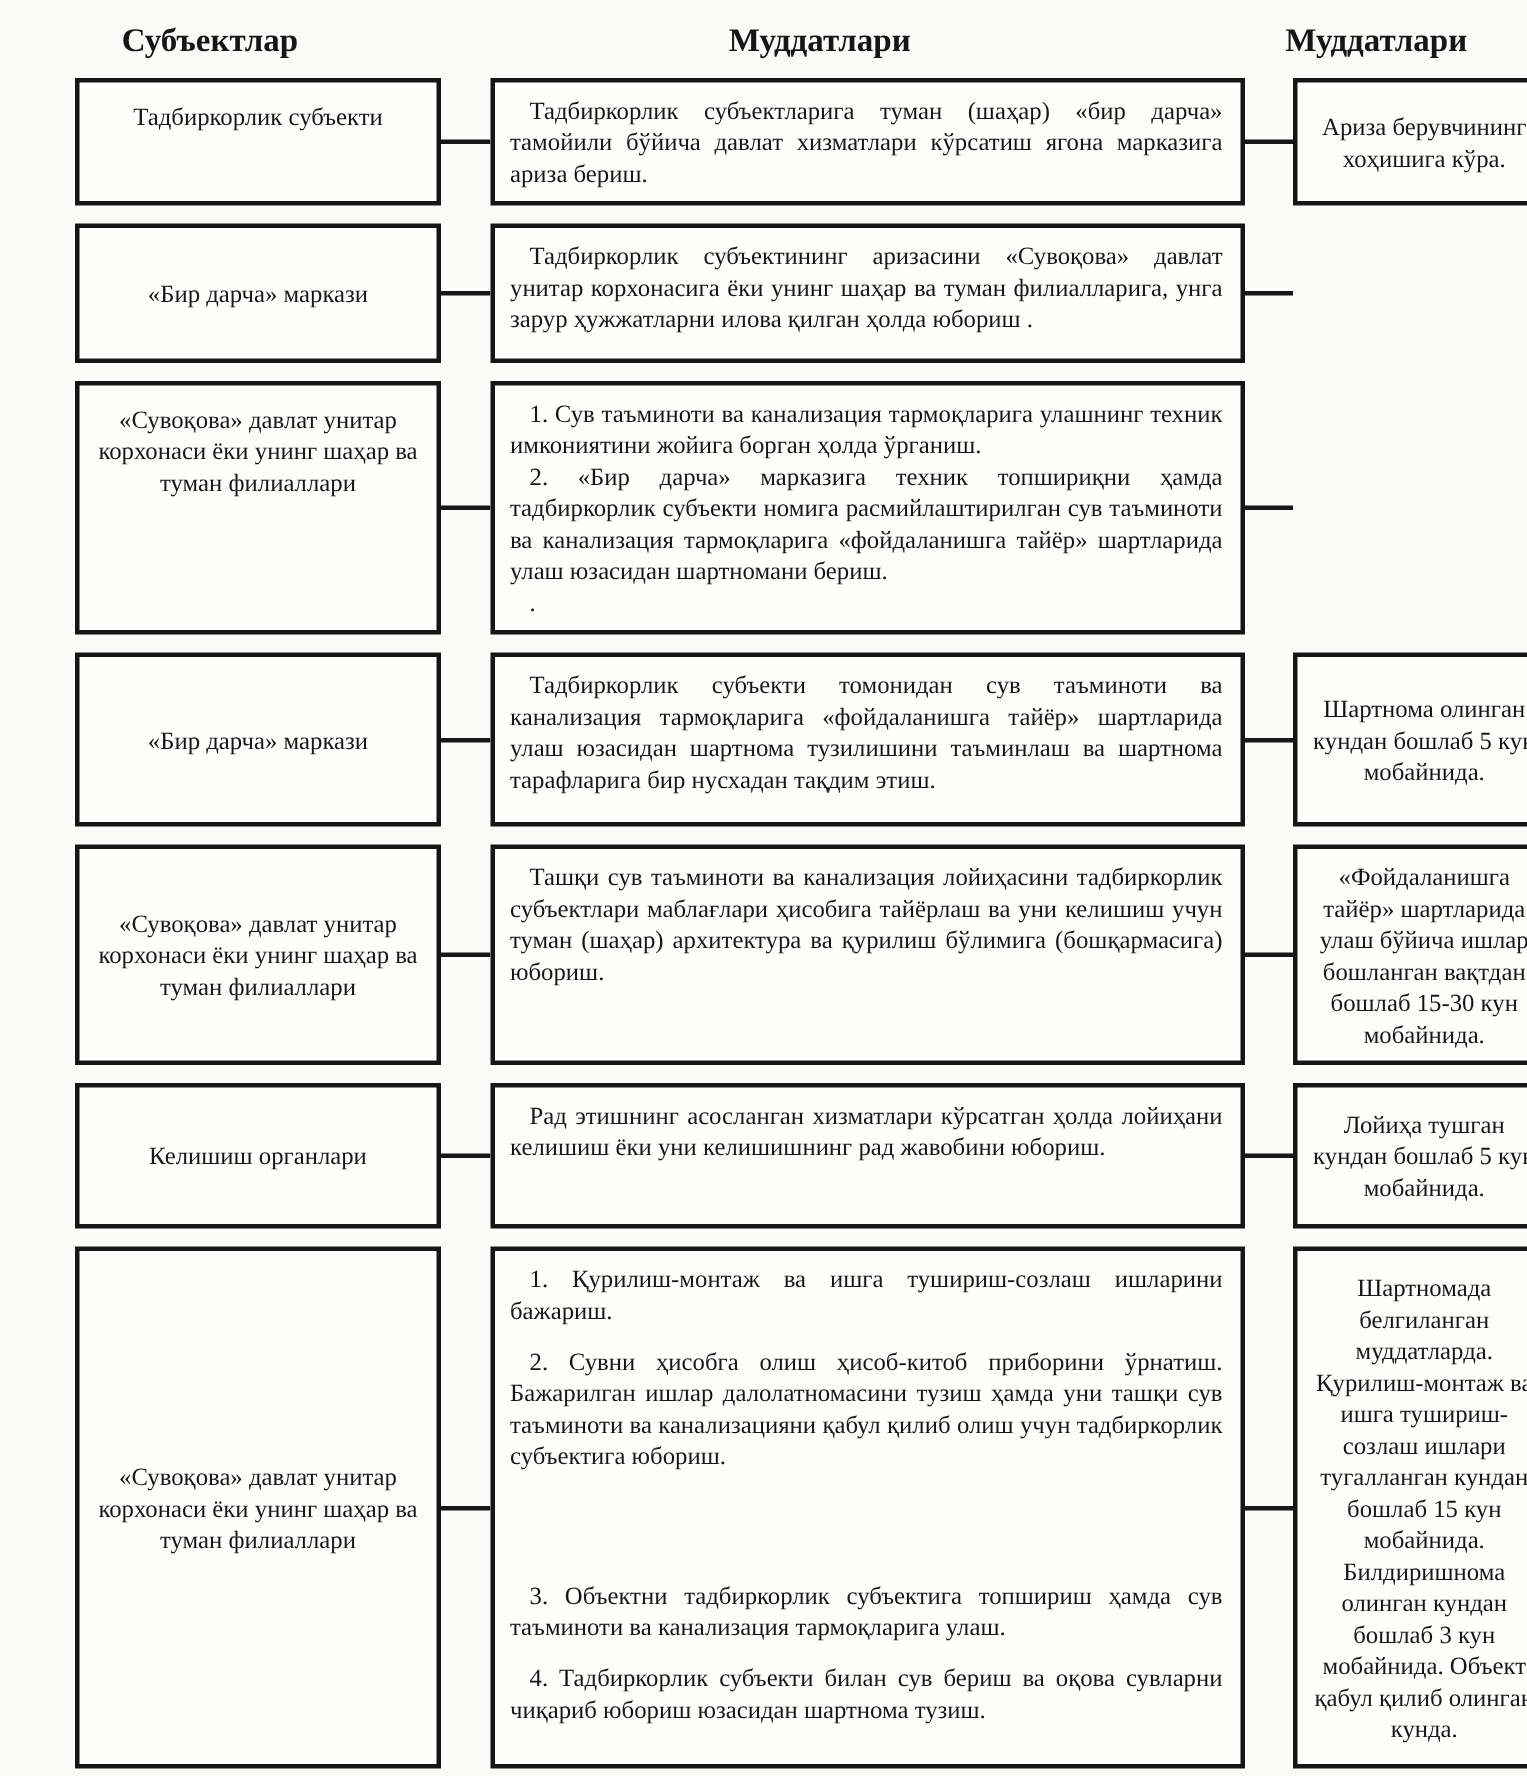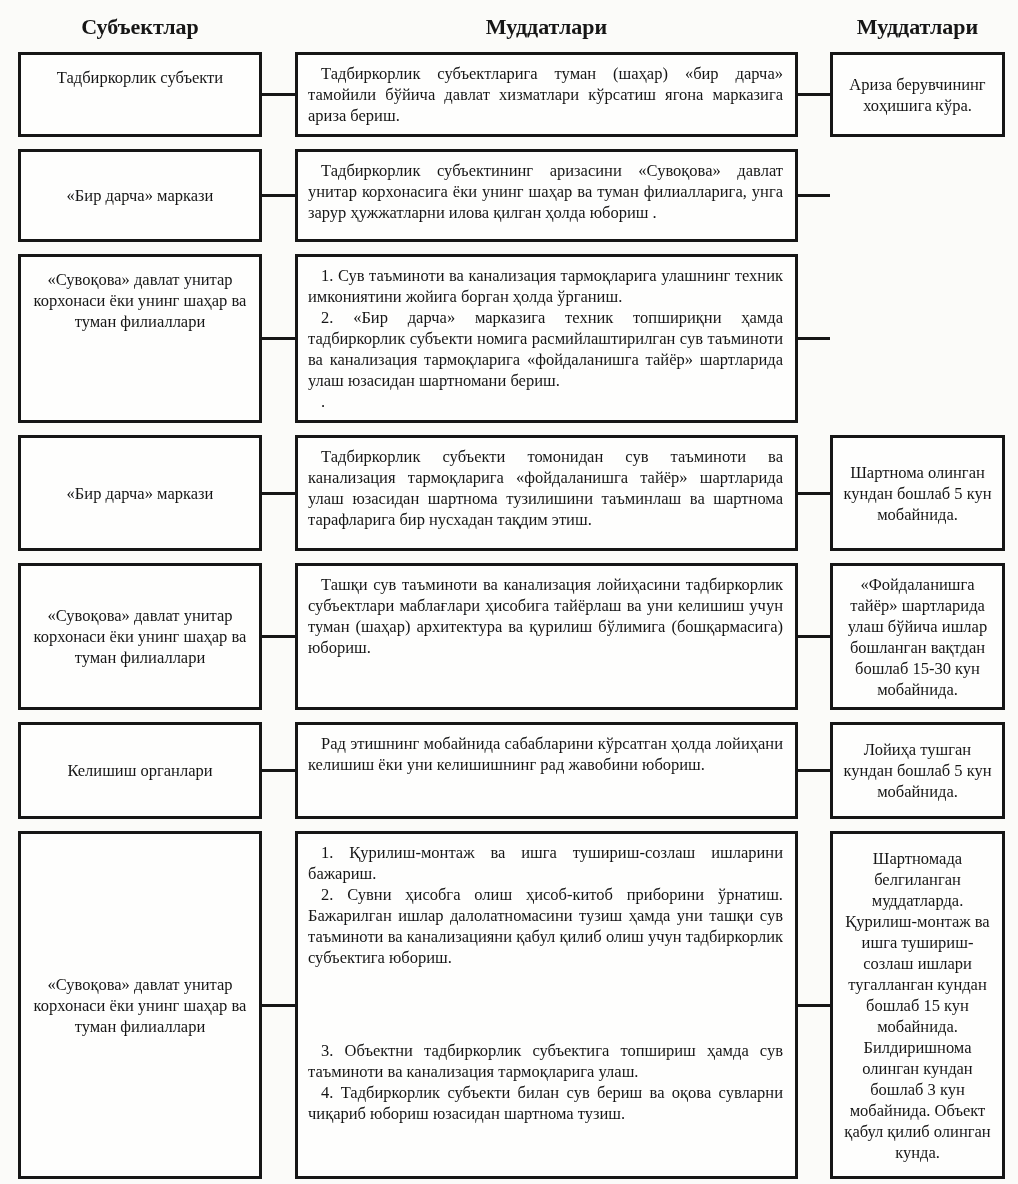--- a/index.html
+++ b/index.html
@@ -48,20 +48,21 @@
     border:3px solid var(--ink);
     background:var(--box-bg);
   }
   .subject{
     flex:0 0 244px;
     display:flex;
     align-items:center;
     justify-content:flex-end;
     text-align:center;
     padding:4px 10px;
+    margin-left:32px;
   }
   .deadline{
     flex:0 0 175px;
     display:flex;
     align-items:center;
     justify-content:center;
     text-align:center;
     padding:6px 8px;
   }
   .top{align-items:flex-start;}
@@ -76,21 +77,21 @@
     height:3px;
     background:var(--ink);
   }
   .link.r{flex-basis:32px;}
   .ctr-text{width:100%;}
   .mp{
     margin:0;
     text-indent:13px;
     text-align:justify;
   }
-  .mp.sp{}
+  .mp.sp{margin-top:13px;}
   .mp.spxl{margin-top:72px;}
   
   .r1{min-height:85px;}
   .r2{min-height:93px;}
   .r3{min-height:168px;}
   .r4{min-height:116px;}
   .r5{min-height:147px;}
   .r6{min-height:97px;}
   .r7{min-height:348px;}
 </style>
@@ -172,21 +173,21 @@
       <div class="ctr-text">«Фойдаланишга тайёр» шартларида улаш бўйича ишлар бошланган вақтдан бошлаб 15-30 кун мобайнида.</div>
     </div>
   </div>
 
   <div class="frow r6">
     <div class="box subject">
       <div class="ctr-text">Келишиш органлари</div>
     </div>
     <div class="link"></div>
     <div class="box mech">
-      <p class="mp">Рад этишнинг мобайнида сабабларини кўрсатган ҳолда лойиҳани келишиш ёки уни келишишнинг рад жавобини юбориш.</p>
+      <p class="mp">Рад этишнинг асосланган хизматлари кўрсатган ҳолда лойиҳани келишиш ёки уни келишишнинг рад жавобини юбориш.</p>
     </div>
     <div class="link r"></div>
     <div class="box deadline">
       <div class="ctr-text">Лойиҳа тушган кундан бошлаб 5 кун мобайнида.</div>
     </div>
   </div>
 
   <div class="frow r7">
     <div class="box subject">
       <div class="ctr-text">«Сувоқова» давлат унитар корхонаси ёки унинг шаҳар ва туман филиаллари</div>

